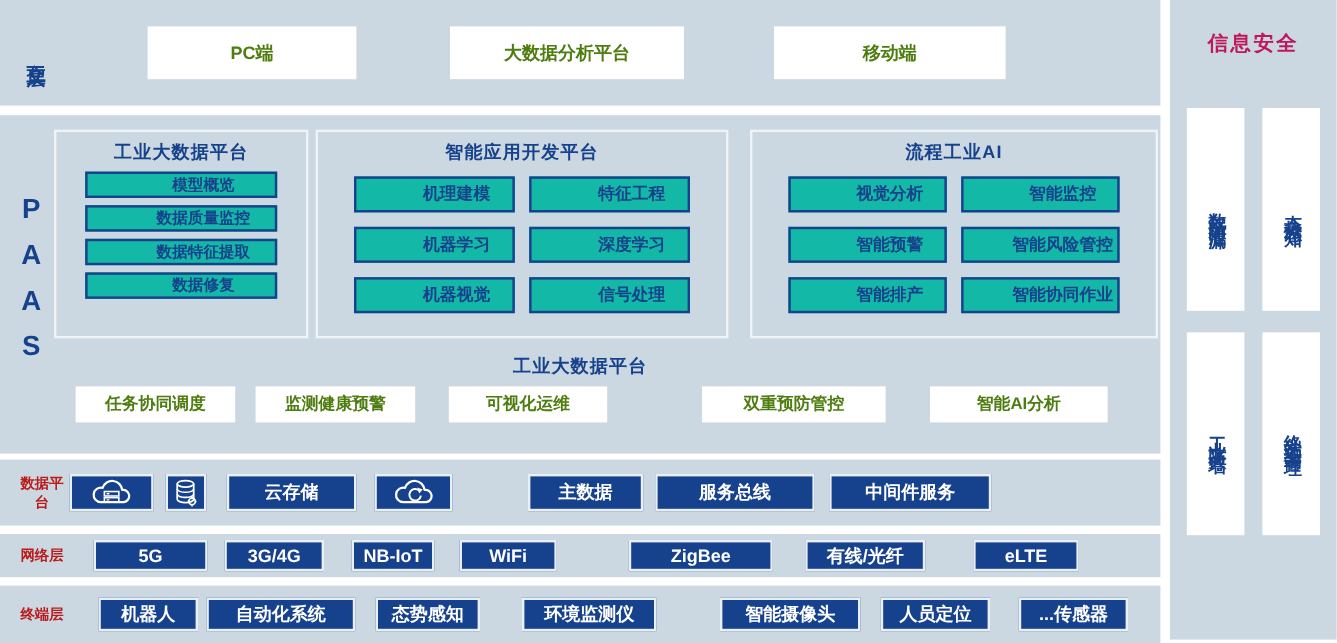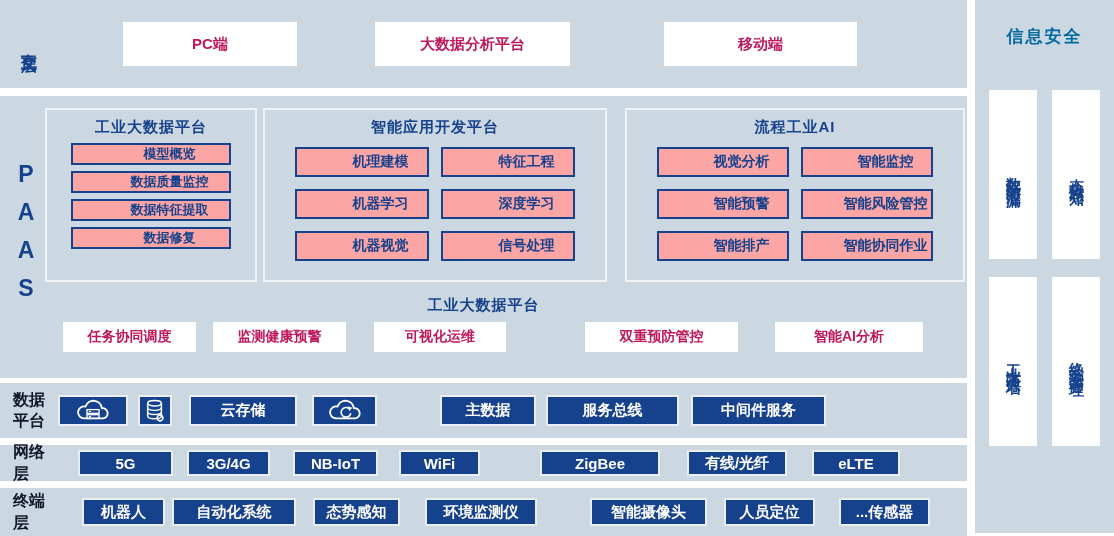--- a/index.html
+++ b/index.html
@@ -24,49 +24,50 @@
     white-space: nowrap;
   }
   .paas-vlabel {
     position: absolute; left: 12px; top: 50%; transform: translateY(-50%);
     writing-mode: vertical-lr; text-orientation: upright;
     color: #16418c; font-weight: 600; font-size: 23px; letter-spacing: 12px;
     white-space: nowrap;
   }
   .h-label {
     position: absolute; left: 13px; top: 50%; transform: translateY(-50%);
-    color: #0f172a; font-weight: 700; font-size: 16px; line-height: 1.35;
+    color: #b91c1c; font-weight: 700; font-size: 12px; line-height: 1.35;
     width: 44px;
+    text-align: center;
   }
 
   .white-box {
-    background: #ffffff; color: #be185d; font-weight: 700;
+    background: #ffffff; color: #4d7c0f; font-weight: 700;
     display: flex; align-items: center; justify-content: center;
     font-size: 15px; white-space: nowrap;
   }
   .interaction-content { display: flex; align-items: center; height: 100%; }
   .ib { height: 44px; }
   .ib1 { width: 174px; margin-left: 123px; }
   .ib2 { width: 195px; margin-left: 78px; }
-  .ib3 { width: 193px; margin-left: 94px; }
+  .ib3 { width: 193px; margin-left: 75px; }
 
   .paas-groups { display: flex; padding-left: 45px; padding-top: 12px; }
   .group {
     border: 2px solid #eef3f7; height: 174px; background: #ccd8e1;
   }
   .group-1 { width: 212px; margin-right: 6px; }
   .group-2 { width: 344px; margin-right: 18px; }
   .group-3 { width: 340px; }
   .group-title {
     text-align: center; color: #16418c; font-weight: 700; font-size: 15px;
     padding-top: 8px; letter-spacing: 1px;
   }
   .group-items-col { display: flex; flex-direction: column; align-items: center; margin-top: 6px; }
   .paas-item {
-    background: #fca5a5; border: 2px solid #16418c; color: #16418c;
+    background: #14b8a6; border: 2px solid #16418c; color: #16418c;
     font-weight: 700; font-size: 13px; display: flex; align-items: center;
     justify-content: center; white-space: nowrap; padding-left: 37px;
   }
   .group-items-col .paas-item { width: 160px; height: 22px; margin-bottom: 6px; }
   .group-items-grid {
     display: grid; grid-template-columns: 1fr 1fr;
     column-gap: 28px; row-gap: 14px; padding: 10px 30px 0 30px; gap: 12px;
   }
   .group-items-grid .paas-item { height: 30px; font-size: 14px; }
 
@@ -95,40 +96,40 @@
   .dp3 { width: 34px;  margin-left: 10px; }
   .dp4 { width: 108px; margin-left: 17px; }
   .dp5 { width: 65px;  margin-left: 15px; }
   .dp6 { width: 96px; margin-left: 63px; }
   .dp7 { width: 133px; margin-left: 10px; }
   .dp8 { width: 135px; margin-left: 12px; }
 
   .nw-pill { height: 26px; font-size: 15px; }
   .nw1 { width: 95px;  margin-left: 20px; }
   .nw2 { width: 83px;  margin-left: 14px; }
-  .nw3 { width: 85px;  margin-left: 23px; }
+  .nw3 { width: 69px;  margin-left: 23px; }
   .nw4 { width: 81px;  margin-left: 21px; }
   .nw5 { width: 120px; margin-left: 60px; }
   .nw6 { width: 100px; margin-left: 27px; }
-  .nw7 { width: 88px;  margin-left: 25px; }
+  .nw7 { width: 88px;  margin-left: 40px; }
 
   .tm-pill { height: 28px; font-size: 15px; }
   .tm1 { width: 83px;  margin-left: 24px; }
   .tm2 { width: 124px; margin-left: 7px; }
   .tm3 { width: 87px;  margin-left: 17px; }
-  .tm4 { width: 112px; margin-left: 25px; }
+  .tm4 { width: 112px; margin-left: 35px; }
   .tm5 { width: 117px; margin-left: 53px; }
   .tm6 { width: 91px;  margin-left: 17px; }
   .tm7 { width: 91px;  margin-left: 24px; }
 
   .security-panel {
     width: 139px; flex: 0 0 139px; background: #ccd8e1; height: 533px;
   }
   .security-title {
-    text-align: center; color: #0369a1; font-weight: 700; font-size: 17px;
+    text-align: center; color: #be185d; font-weight: 700; font-size: 17px;
     padding-top: 25px; letter-spacing: 2px;
   }
   .security-grid {
     display: grid; grid-template-columns: 48px 48px;
     column-gap: 15px; row-gap: 18px;
     justify-content: center; margin-top: 42px;
   }
   .security-box {
     width: 48px; height: 169px; background: #ffffff;
     display: flex; align-items: center; justify-content: center;

